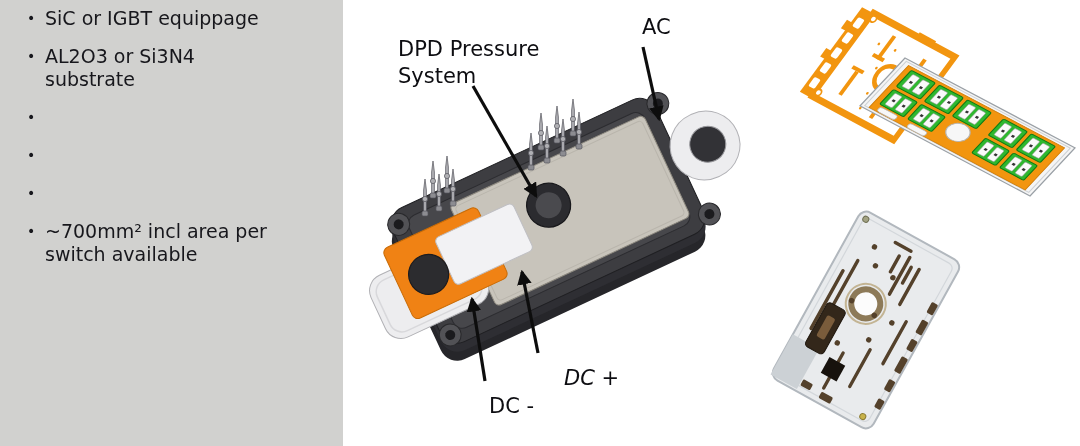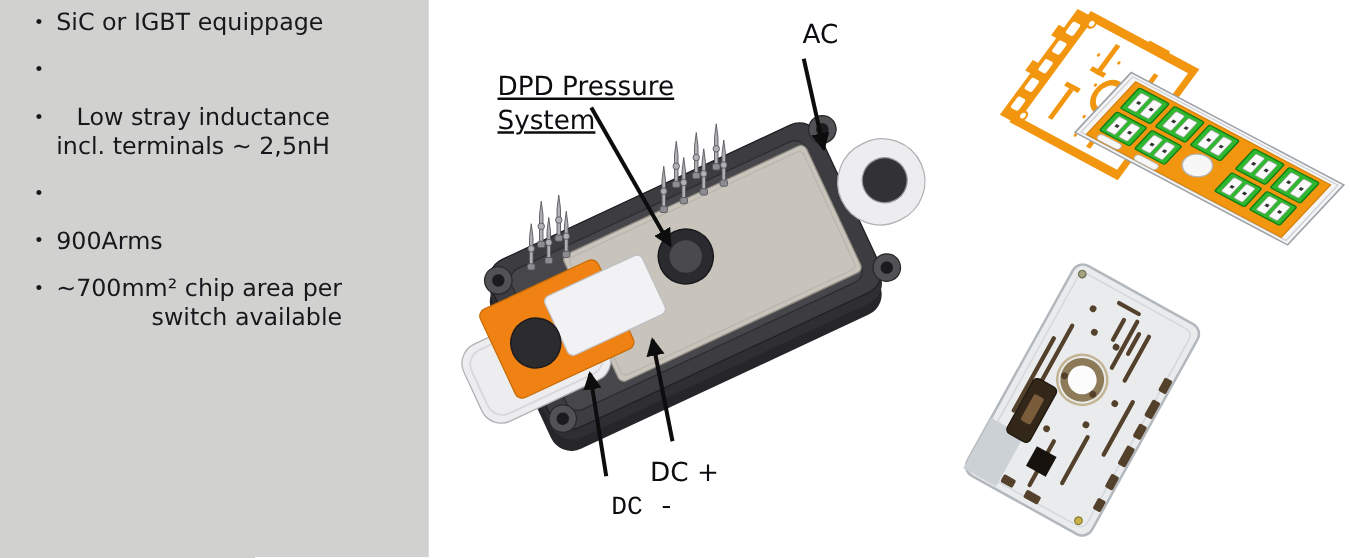--- a/index.html
+++ b/index.html
@@ -3,27 +3,27 @@
 <meta charset="utf-8">
 <style>
   html,body{margin:0;padding:0;background:#fff;}
   .slide{position:relative;width:1080px;height:446px;background:#fff;overflow:hidden;
          font-family:"DejaVu Sans","Liberation Sans",sans-serif;}
   
   .panel{position:absolute;left:0;top:0;width:343px;height:446px;background:var(--panel-bg);}
   .panel ul{list-style:none;margin:0;padding:7px 8px 0 27px;}
   .panel li{display:flex;margin-bottom:15px;}
   .dot{flex:none;width:18px;font-size:14px;line-height:23px;color:var(--text-dark);}
-  .txt{white-space:pre-line;font-size:19px;line-height:23px;color:var(--text-dark);text-align:right;}
+  .txt{white-space:pre-line;font-size:19px;line-height:23px;color:var(--text-dark);}
   
   .callout{position:absolute;font-size:21px;line-height:27px;color:var(--callout-text);white-space:pre-line;}
-  #callout-dpd{left:398px;top:56px;text-decoration:underline;}
+  #callout-dpd{left:398px;top:36px;}
   #callout-ac{left:642px;top:14px;}
-  #callout-dcplus{left:520px;top:365px;}
-  #callout-dcminus{left:489px;top:393px;font-family:Liberation Mono, monospace;}
+  #callout-dcplus{left:564px;top:365px;font-style:italic;}
+  #callout-dcminus{left:489px;top:393px;}
   
   .layer{position:absolute;}
   #module-layer{left:345px;top:0;}
   #cad-layer{left:795px;top:0;}
   #photo-layer{left:752px;top:196px;}
   
   .f-body{fill:var(--module-body);}
   .f-bodydark{fill:var(--module-body-dark);}
   .f-rim{fill:var(--module-rim);}
   .f-plate{fill:var(--plate-beige);stroke:#8e8a80;stroke-width:1;}
@@ -45,36 +45,35 @@
 <div class="slide" style="background: rgb(255, 255, 255);">
 
   <aside class="panel">
     <ul>
       <li>
         <span class="dot">•</span>
         <span class="txt">SiC or IGBT equippage</span>
         </li>
       <li>
         <span class="dot">•</span>
-        </li>
-      <li>
-        <span class="dot">•</span>
-        <span class="txt">Low stray inductance
-incl. terminals ~ 2,5nH</span>
-        </li>
-      <li>
-        <span class="dot">•</span>
-        </li>
-      <li>
-        <span class="dot">•</span>
-        <span class="txt">900Arms</span>
-        </li>
-      <li>
-        <span class="dot">•</span>
-        <span class="txt">~700mm² chip area per
+        <span class="txt">AL2O3 or Si3N4
+substrate</span>
+        </li>
+      <li>
+        <span class="dot">•</span>
+        </li>
+      <li>
+        <span class="dot">•</span>
+        </li>
+      <li>
+        <span class="dot">•</span>
+        </li>
+      <li>
+        <span class="dot">•</span>
+        <span class="txt">~700mm² incl area per
 switch available</span>
         </li>
     </ul>
   </aside>
 
   <svg id="module-layer" class="layer" width="430" height="446" viewBox="0 0 430 446">
     <defs>
       <marker id="ah" viewBox="0 0 10 10" refX="8.5" refY="5" markerWidth="4.6" markerHeight="4.6" orient="auto-start-reverse">
         <path class="ah" d="M0,0 L10,5 L0,10 Z"></path>
       </marker>

